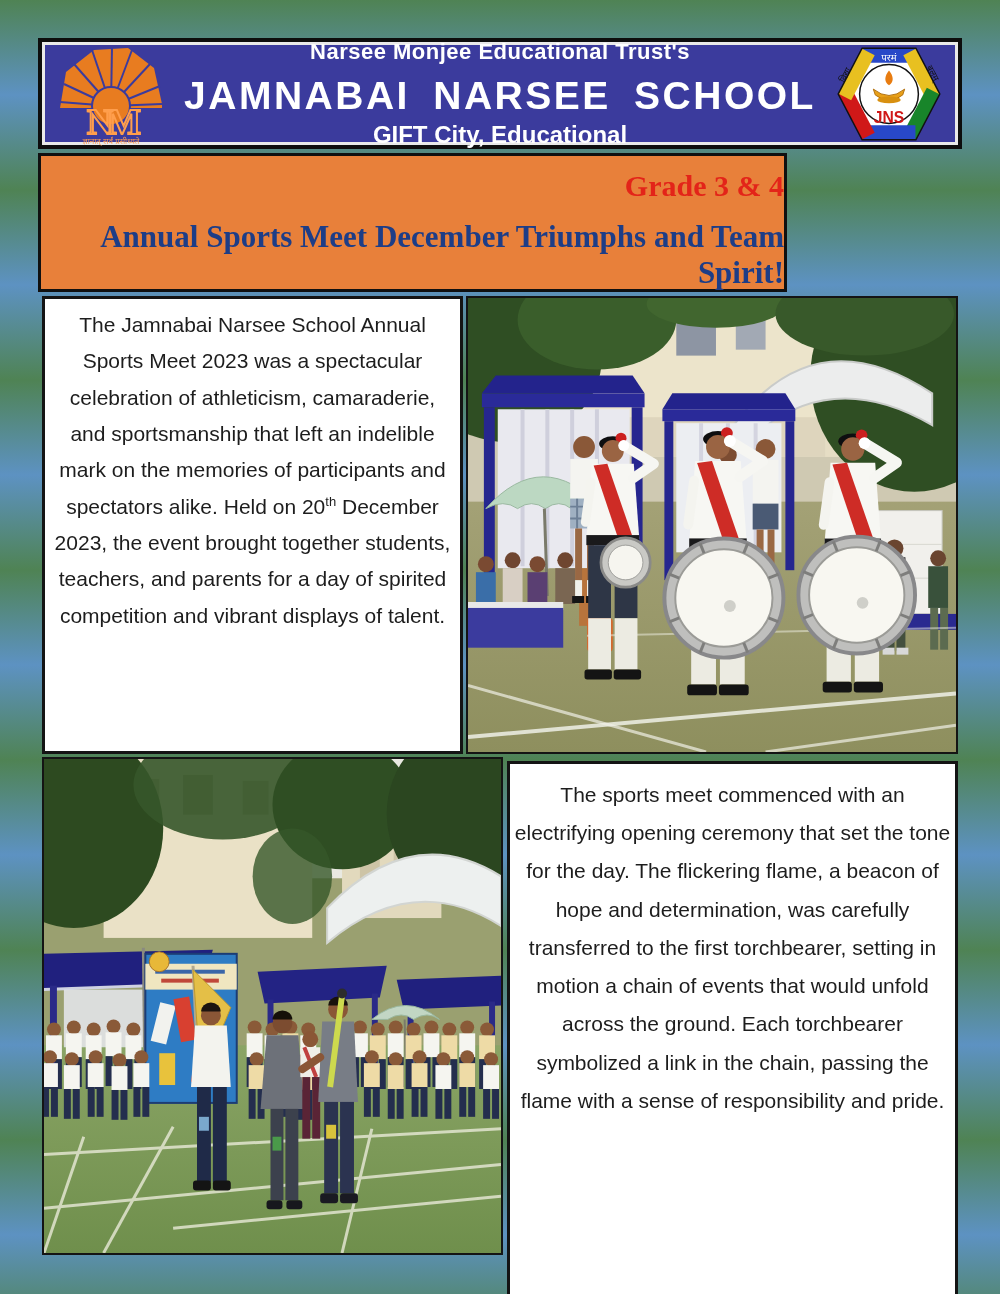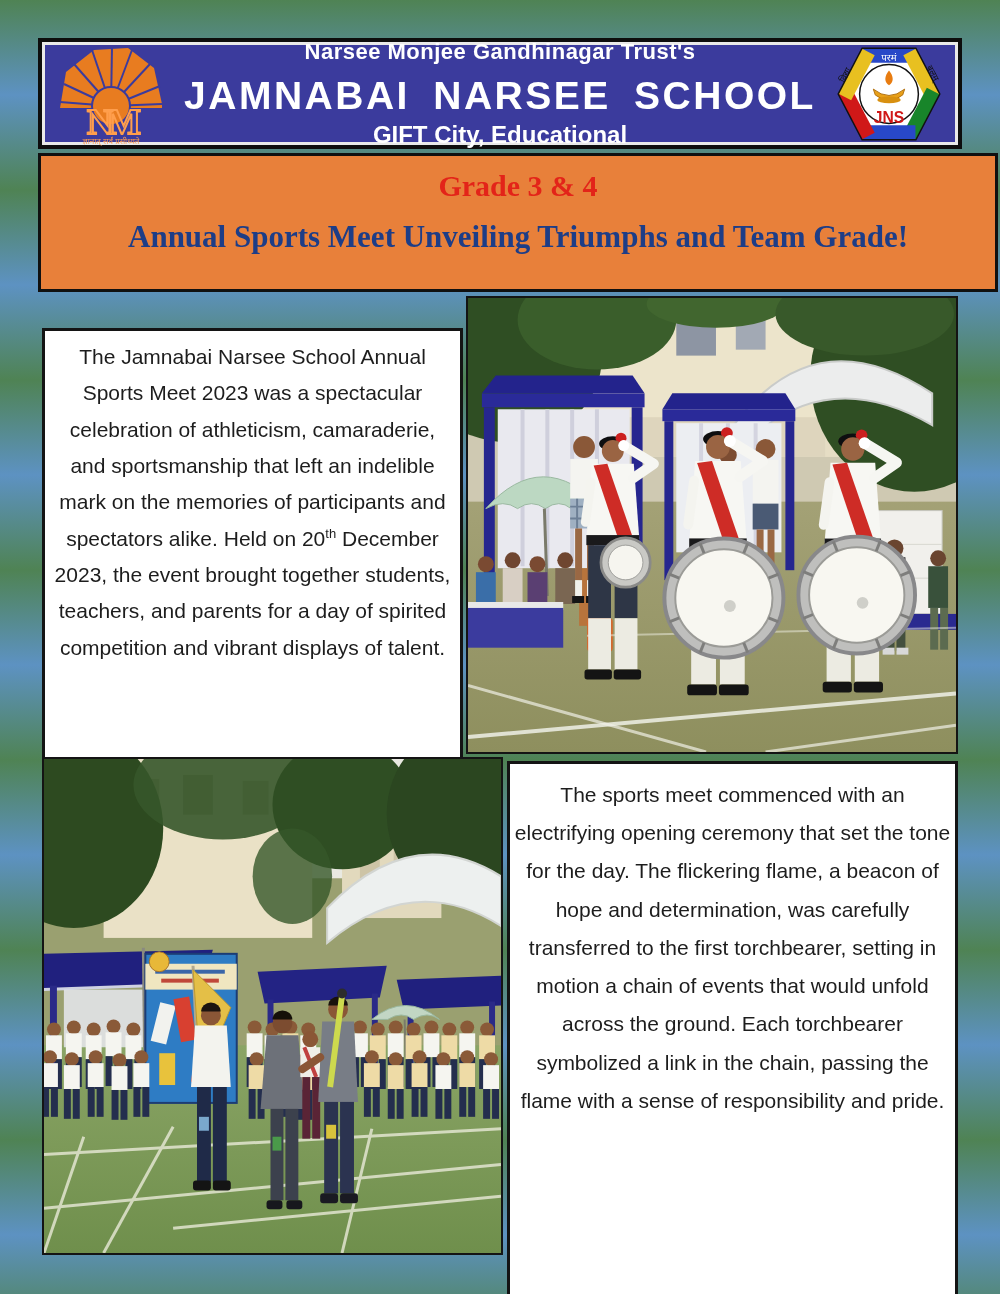--- a/index.html
+++ b/index.html
@@ -19,32 +19,32 @@
     display:flex;align-items:center;
   }
   .logo-box{width:138px;height:100%;display:flex;align-items:center;justify-content:center;}
   .header-mid{flex:1;text-align:center;color:#fff;line-height:1.15;}
   .trust-line{font-size:22px;font-weight:700;letter-spacing:.5px;}
   .school-name{font-size:39px;font-weight:700;letter-spacing:2.5px;word-spacing:10px;margin-top:10px;}
   .city-line{font-size:24px;font-weight:700;margin-top:2px;}
 
   
   .banner{
-    position:absolute;left:38px;top:153px;width:960px;height:139px;
-    background:#e8803a;border:3px solid #101010;box-sizing:border-box;text-align:center;
+    position:absolute;left:38px;top:153px;width:749px;height:139px;
+    background:#e8803a;border:3px solid #101010;box-sizing:border-box;text-align:right;
   }
   .grade{margin-top:13px;font-family:"Liberation Serif",serif;font-weight:700;font-size:30px;color:#e32419;}
   .meet-title{margin-top:16px;font-family:"Liberation Serif",serif;font-weight:700;font-size:31px;color:#1d3d87;}
 
   
   .tb{
     position:absolute;background:#ffffff;border:3px solid #141414;box-sizing:border-box;
     text-align:center;color:#1d1d1d;
   }
-  .tb1{left:42px;top:296px;width:421px;height:458px;font-size:21px;line-height:1.73;padding:8px 8px;margin-top:32px;}
+  .tb1{left:42px;top:296px;width:421px;height:458px;font-size:21px;line-height:1.73;padding:8px 8px;}
   .tb2{left:507px;top:761px;width:451px;height:548px;font-size:21px;line-height:1.82;padding:12px 2px;}
   .tb sup{font-size:13px;}
 
   
   .ph{position:absolute;border:2px solid #141414;box-sizing:border-box;overflow:hidden;background:#9aa070;}
   .ph1{left:466px;top:296px;width:492px;height:458px;}
   .ph2{left:42px;top:757px;width:461px;height:498px;}
   .ph svg{display:block;width:100%;height:100%;}
   .logo-box svg{display:block;}
 </style>
@@ -70,21 +70,21 @@
             <line x1="59" y1="64" x2="110" y2="62"></line>
           </g>
           <circle cx="59" cy="64" r="19" fill="#e87c20" stroke="#3b3b9d" stroke-width="2"></circle>
         </g>
         <text x="59" y="92" text-anchor="middle" font-family="Liberation Serif,serif" font-size="36" font-weight="bold" fill="none" stroke="#ff9e4c" stroke-width="2" letter-spacing="-6">NM</text>
         <text x="59" y="102" text-anchor="middle" font-size="8" fill="#ff9c50">ज्ञानात् सर्वं प्रसीध्यते</text>
       </svg>
     </div>
 
     <div class="header-mid">
-      <div class="trust-line">Narsee Monjee Gandhinagar Trust's</div>
+      <div class="trust-line">Narsee Monjee Educational Trust's</div>
       <div class="school-name">JAMNABAI NARSEE SCHOOL</div>
       <div class="city-line">GIFT City, Educational</div>
     </div>
 
     <div class="logo-box">
       <svg width="108" height="98" viewBox="0 0 110 100">
         <defs>
             <clipPath id="hexclip">
               <polygon points="28,4 82,4 106,50 82,96 28,96 4,50"></polygon>
             </clipPath>
@@ -107,21 +107,21 @@
         <text x="55" y="80" text-anchor="middle" font-size="16" font-weight="bold" fill="#d01818">JNS</text>
         <text x="55" y="16" text-anchor="middle" font-size="10" fill="#ffffff">परमं</text>
         <text transform="translate(13,32) rotate(-62)" text-anchor="middle" font-size="9" fill="#111111">विद्या</text>
         <text transform="translate(97,30) rotate(62)" text-anchor="middle" font-size="9" fill="#111111">बलम्</text>
       </svg>
     </div>
   </div>
 
   <div class="banner">
     <div class="grade">Grade 3 &amp; 4</div>
-    <div class="meet-title">Annual Sports Meet Unveiling Triumphs and Team Grade!</div>
+    <div class="meet-title">Annual Sports Meet December Triumphs and Team Spirit!</div>
   </div>
 
   <div class="tb tb1">
     <span>The Jamnabai Narsee School Annual Sports Meet 2023 was a spectacular celebration of athleticism, camaraderie, and sportsmanship that left an indelible mark on the memories of participants and spectators alike. Held on 20</span><sup>th</sup><span> December 2023, the event brought together students, teachers, and parents for a day of spirited competition and vibrant displays of talent.</span>
   </div>
 
   <div class="ph ph1">
     <svg viewBox="0 0 492 457" preserveAspectRatio="none">
       <defs>
         <linearGradient id="p1g" x1="0" y1="0" x2="0" y2="1">

